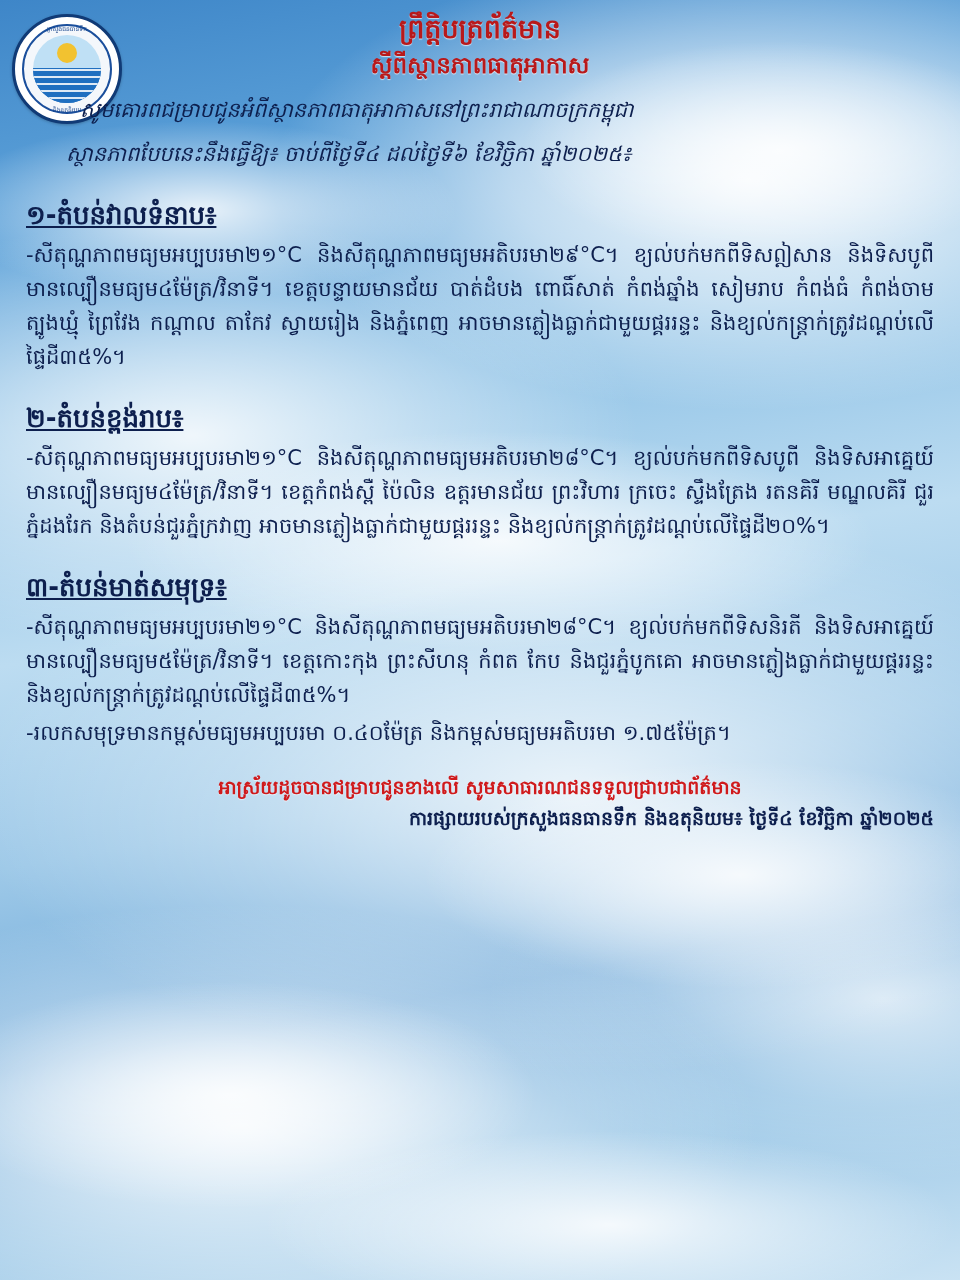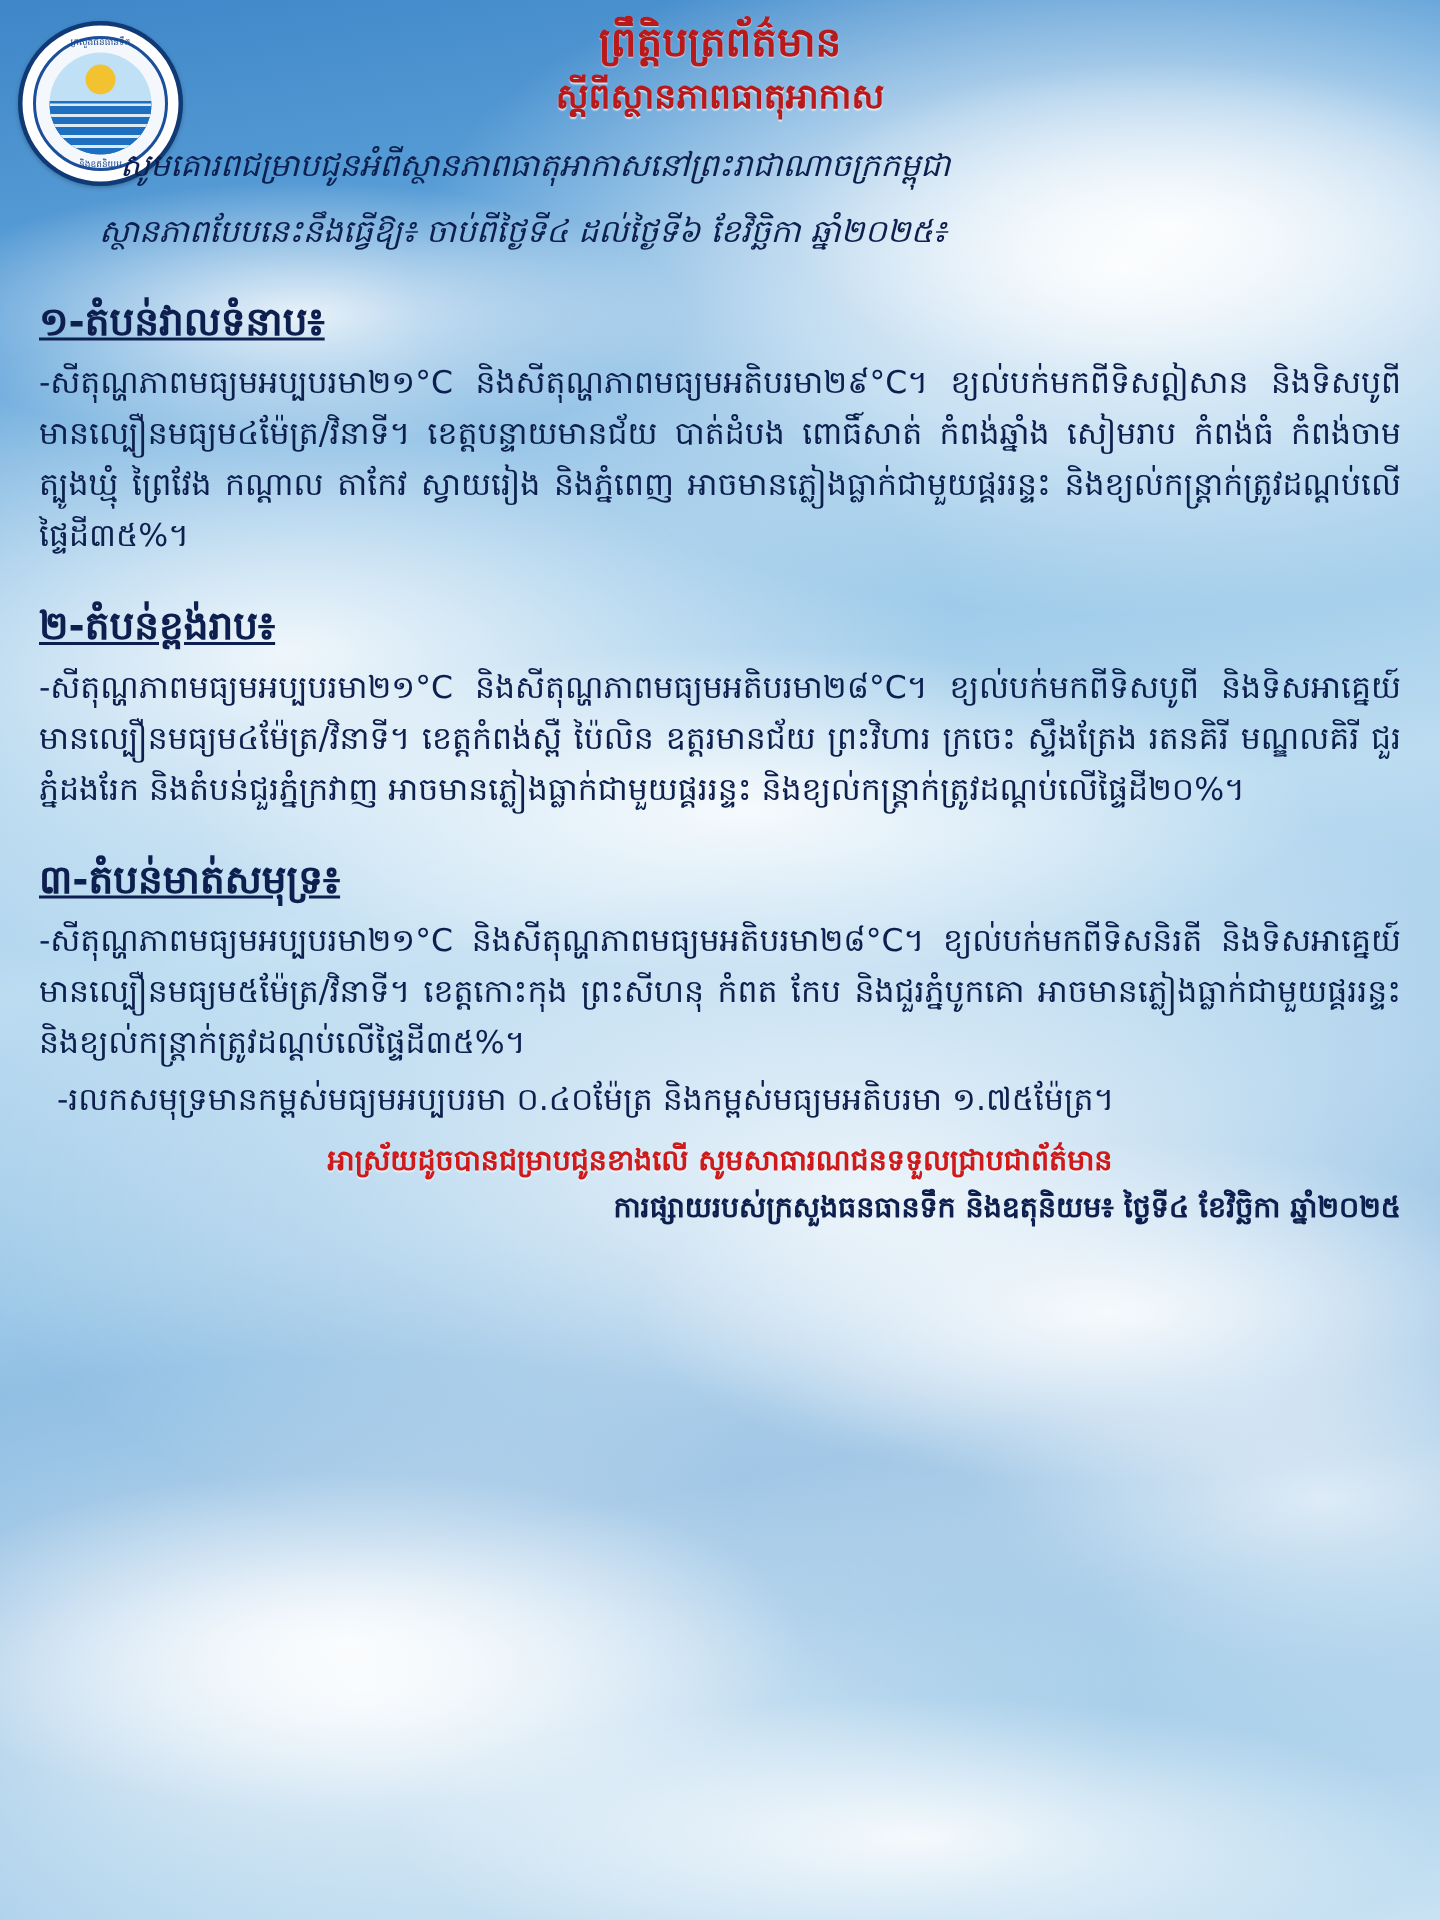--- a/index.html
+++ b/index.html
@@ -138,25 +138,25 @@
     font-weight: bold;
     color: #0d1f4e;
     text-decoration: underline;
     text-align: left;
   }
   .section-body {
     margin: 0 0 4px 0;
     text-indent: 0;
   }
   .dash-line {
-    margin: 2px 0 2px 12px;
+    margin: 2px 0 2px 0;
     text-indent: 0;
   }
   .footer-red {
-    margin-top: 10px;
+    margin-top: 23px;
     text-align: center;
     color: #cf1a1c;
     font-size: 19px;
     font-weight: bold;
     line-height: 1.5;
     text-shadow: 0 1px 1px rgba(255,255,255,0.6);
   }
   .footer-blue {
     text-align: right;
     color: #0d1f4e;

